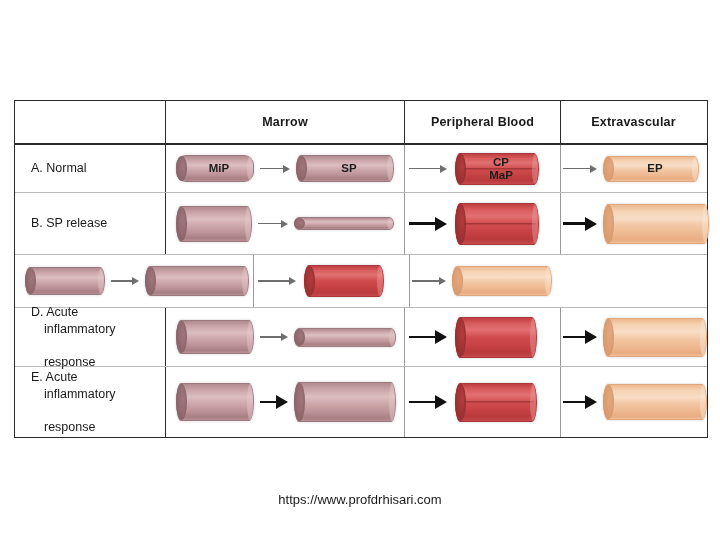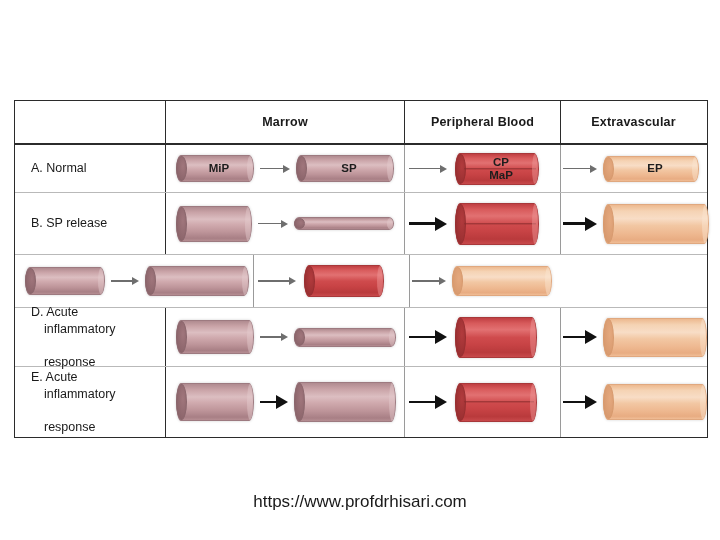--- a/index.html
+++ b/index.html
@@ -221,21 +221,21 @@
 
   .spacer { flex: 1 1 auto; }
 
   
   #caption {
     position: absolute;
     left: 0;
     top: 492px;
     width: 720px;
     text-align: center;
-    font-size: 17px;
+    font-size: 13px;
     color: #1a1a1a;
     font-family: "Liberation Sans", sans-serif;
   }
 </style>
 </head>
 <body>
 
 <div id="diagram-table">
 
   <div class="row" id="header-row">
@@ -251,21 +251,21 @@
     </div>
   </div>
 
   <div class="row body-row" id="row-a">
     <div class="cell c-label">
       <span class="row-label">A. Normal</span>
     </div>
 
     <div class="cell c-marrow">
       <div class="flowline">
-        <div class="cyl mauve" style="width:76px;height:25px;margin-left:10px;">
+        <div class="cyl mauve" style="width:76px;height:25px;margin-left:10px;border-radius:10px;">
           <span class="lbl">MiP</span>
         </div>
         <div class="arrow thin" style="width:30px;margin:0 6px;">
           <div class="shaft"></div>
             <div class="head"></div>
         </div>
         <div class="cyl mauve" style="width:96px;height:25px;">
           <span class="lbl">SP</span>
         </div>
         <div class="spacer"></div>

